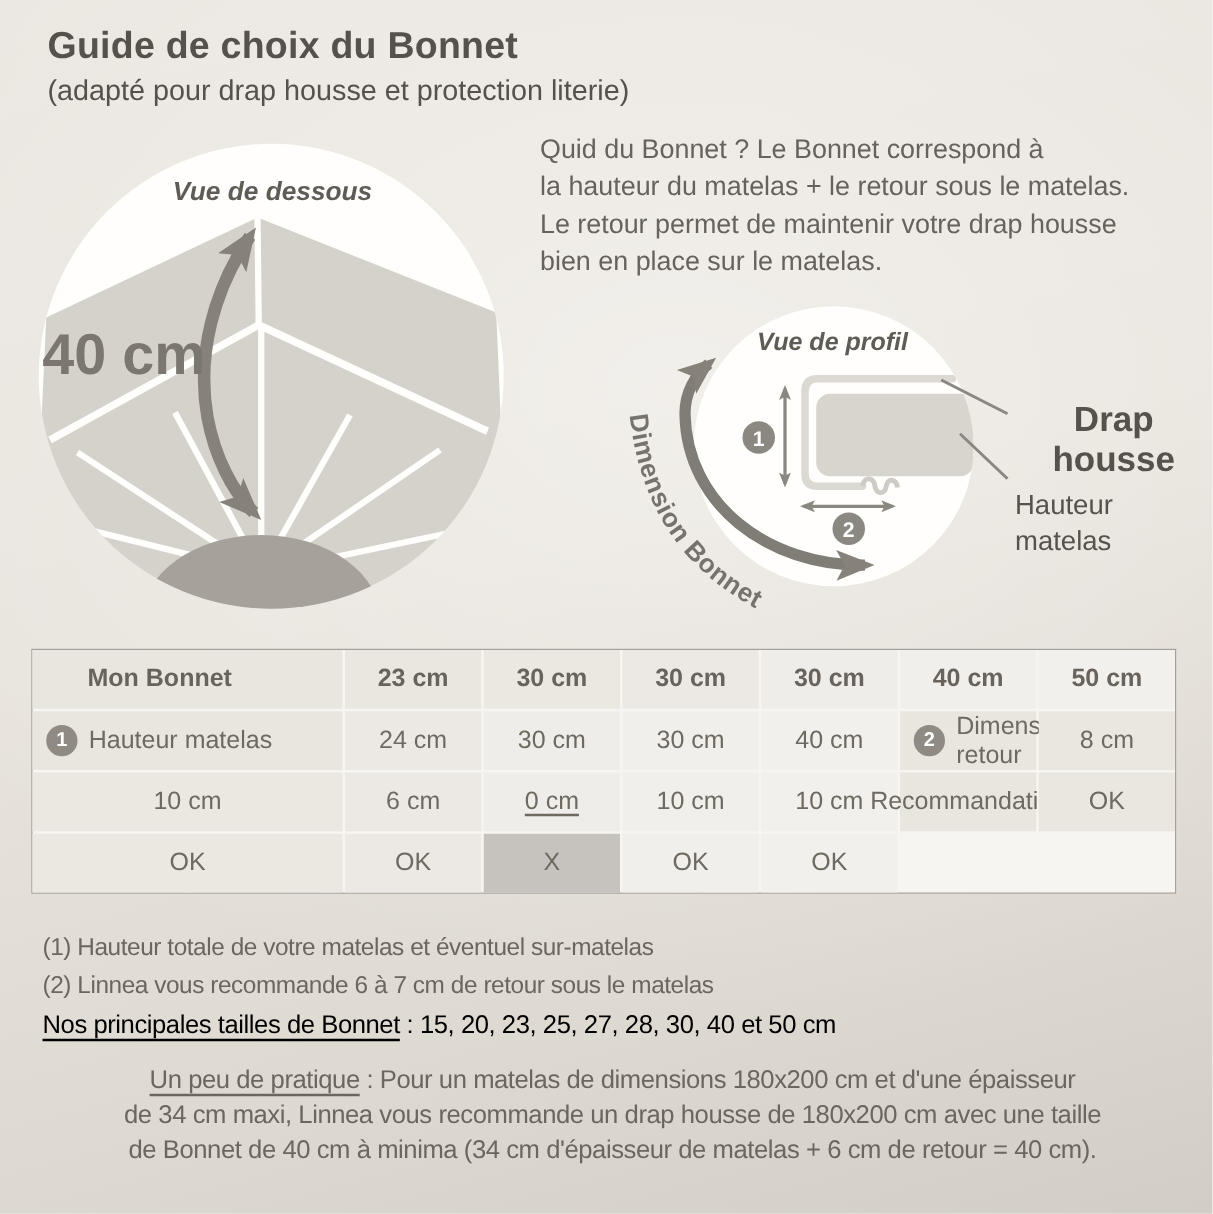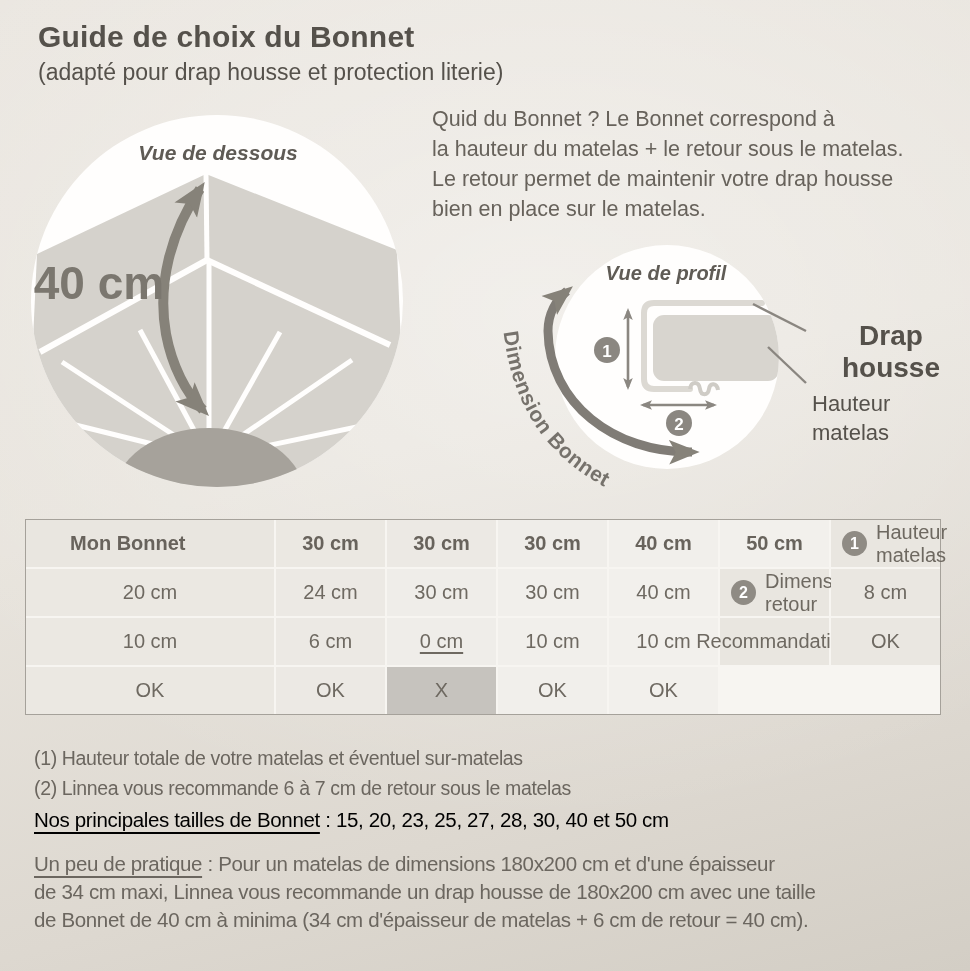--- a/index.html
+++ b/index.html
@@ -38,21 +38,21 @@
   .cell.hl{background:#c6c3be;}
   .marker{
     width:25px;height:25px;border-radius:50%;background:#8f8b84;color:#fff;
     display:flex;align-items:center;justify-content:center;
     font-size:16px;font-weight:bold;flex:0 0 25px;
   }
   .u{text-decoration:underline;text-underline-offset:4px;text-decoration-thickness:1.5px;}
   
   .fns{left:34px;top:743px;font-size:19.5px;line-height:30px;color:#6b665f;letter-spacing:-0.35px;}
   .sizes{left:34px;top:808px;font-size:20.5px;color:#000000;letter-spacing:-0.35px;}
-  .practice{left:34px;top:850px;width:912px;font-size:20.5px;line-height:28px;color:#6b665f;letter-spacing:-0.35px;}
+  .practice{left:34px;top:850px;width:912px;font-size:20.5px;line-height:28px;color:#6b665f;letter-spacing:-0.35px;text-align:center;}
   .ul{text-decoration:underline;text-underline-offset:5px;text-decoration-thickness:1.5px;}
   .preline{white-space:pre-line;}
   svg{display:block;}
 </style>
 </head>
 <body>
 
 <div class="abs title">Guide de choix du Bonnet</div>
 <div class="abs subtitle">(adapté pour drap housse et protection literie)</div>
 
@@ -133,31 +133,31 @@
   <text x="666" y="280" text-anchor="middle" font-size="20" font-style="italic" font-weight="600" fill="#5f5b55">Vue de profil</text>
 </svg>
 
 <div class="abs lblDrap">Drap housse</div>
 <div class="abs lblHaut preline">Hauteur
 matelas</div>
 
 <div class="abs tbl">
 
   <div class="cell hdr lab c0">Mon Bonnet</div>
+  <div class="cell hdr c1">23 cm</div>
   <div class="cell hdr c2">30 cm</div>
   <div class="cell hdr c3">30 cm</div>
   <div class="cell hdr c4">30 cm</div>
   <div class="cell hdr c5">40 cm</div>
   <div class="cell hdr c6">50 cm</div>
 
   <div class="cell lab c0">
     <span class="marker">1</span>
     <span>Hauteur matelas</span>
   </div>
-  <div class="cell c2">20 cm</div>
   <div class="cell c3">24 cm</div>
   <div class="cell c4">30 cm</div>
   <div class="cell c5">30 cm</div>
   <div class="cell c6">40 cm</div>
 
   <div class="cell lab c0">
     <span class="marker">2</span>
     <span>Dimension retour</span>
   </div>
   <div class="cell c1">8 cm</div>

